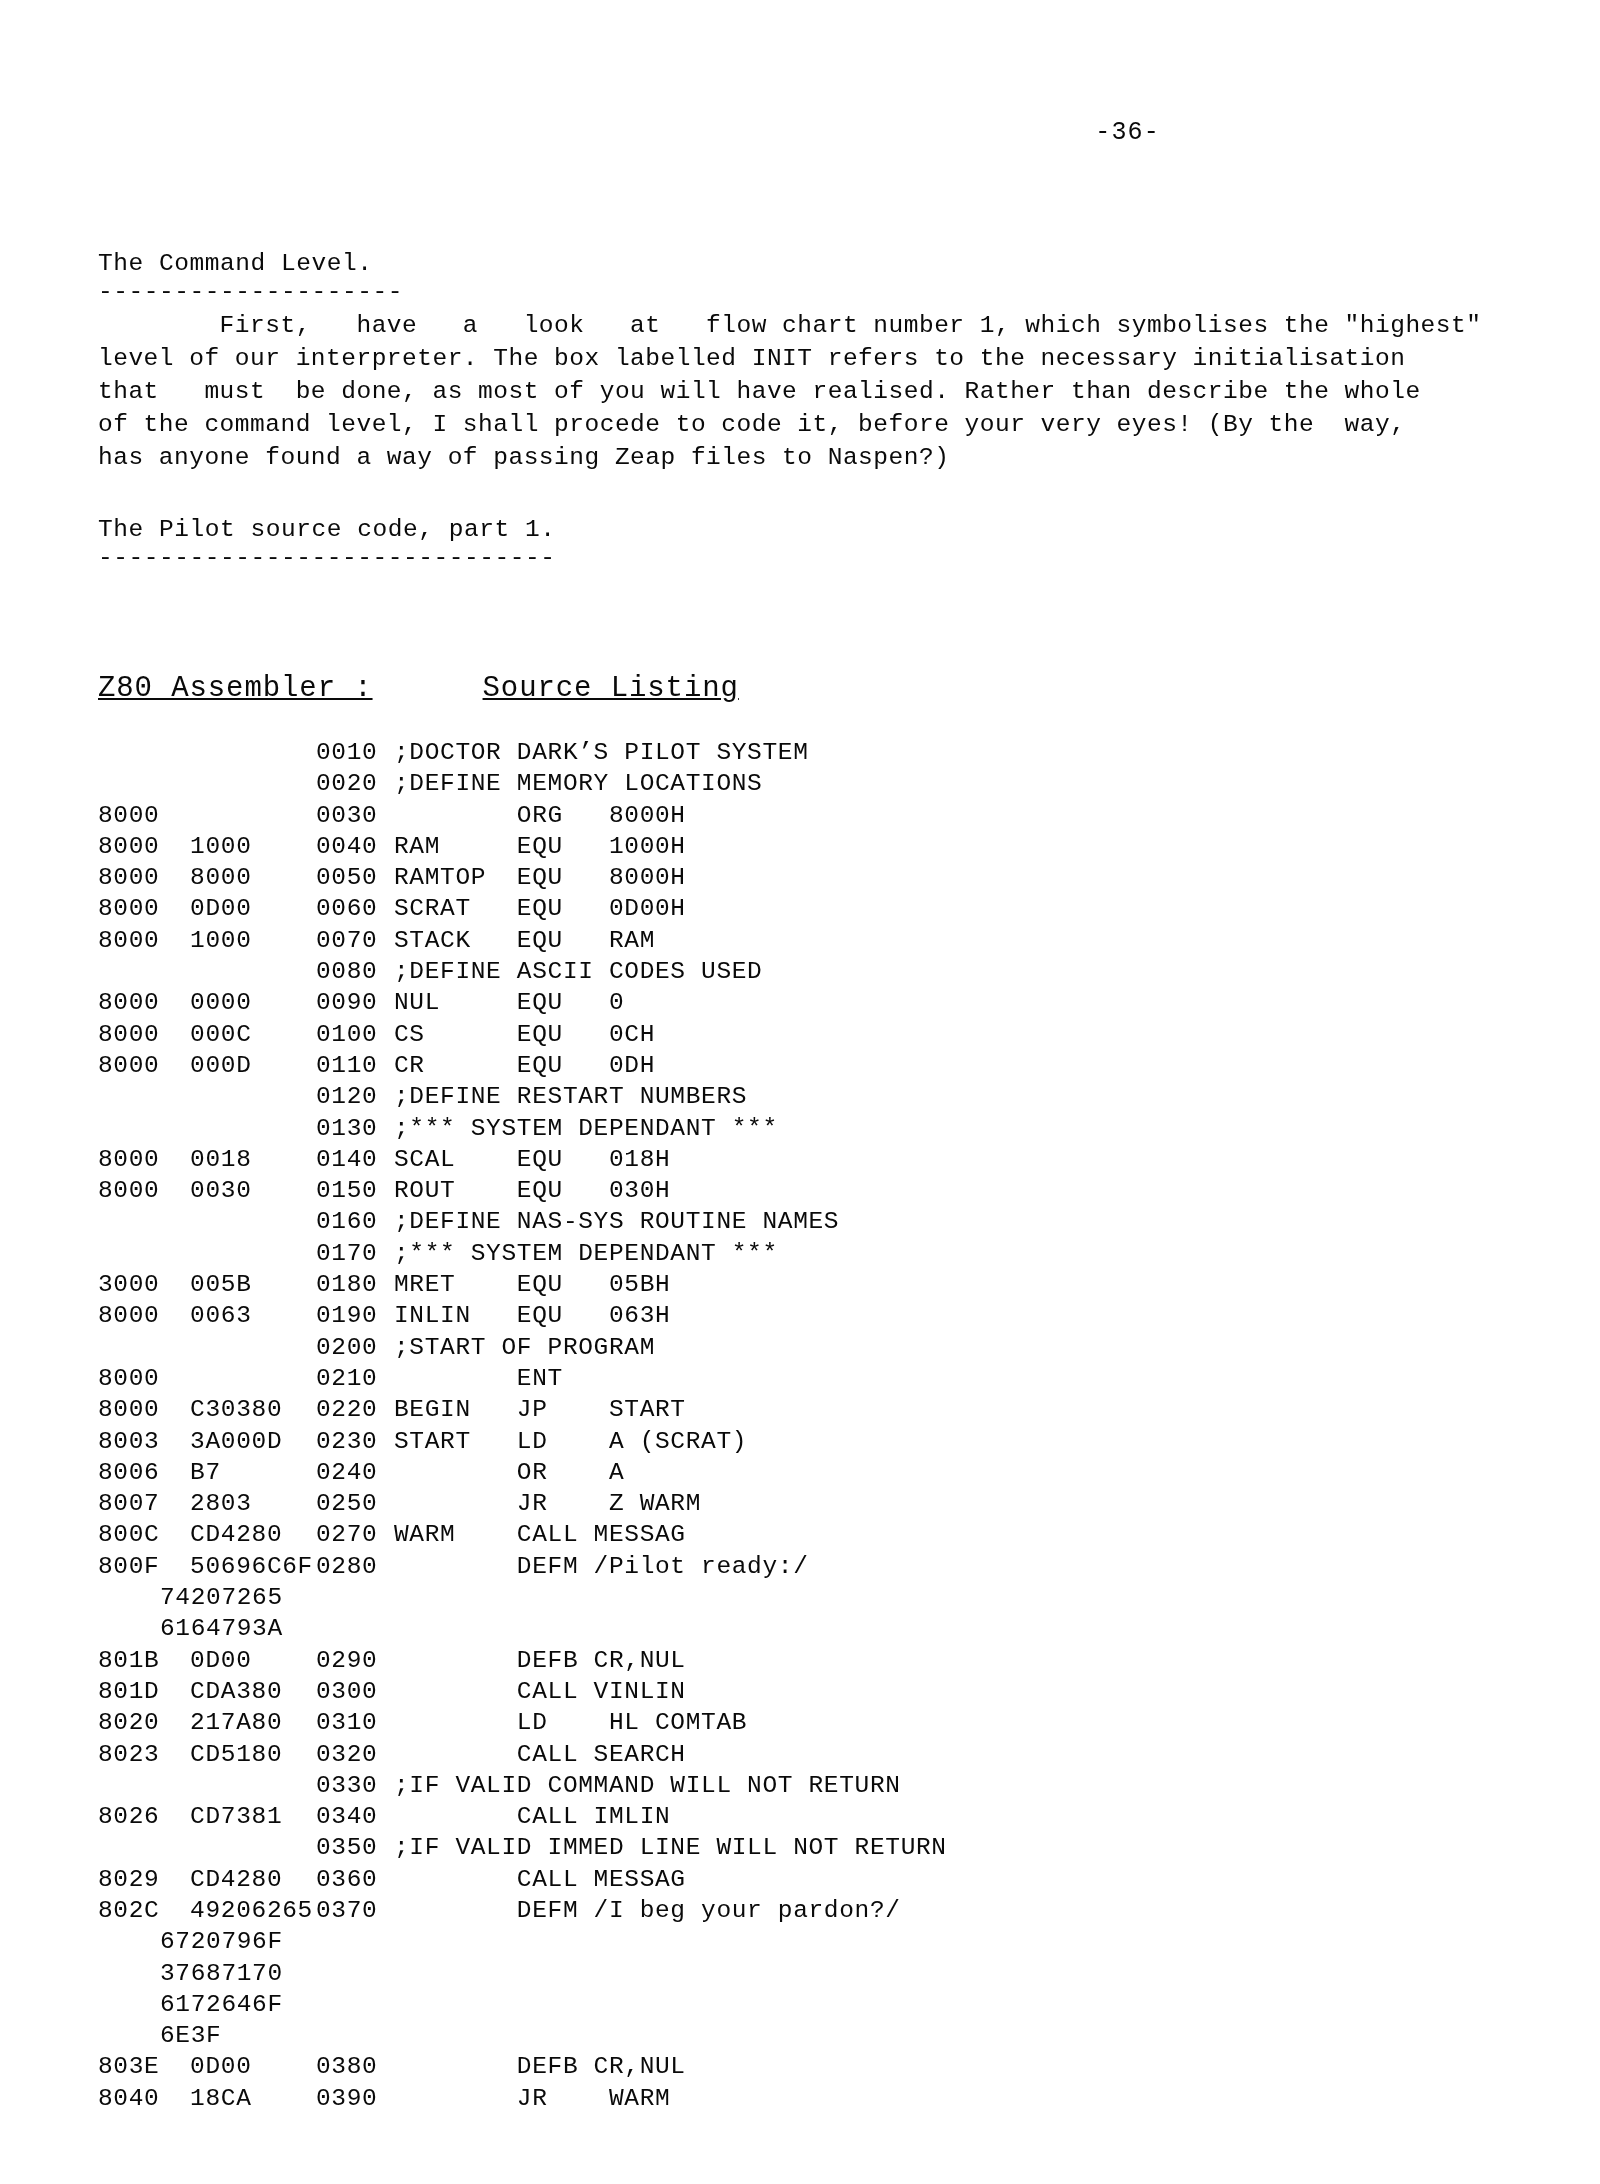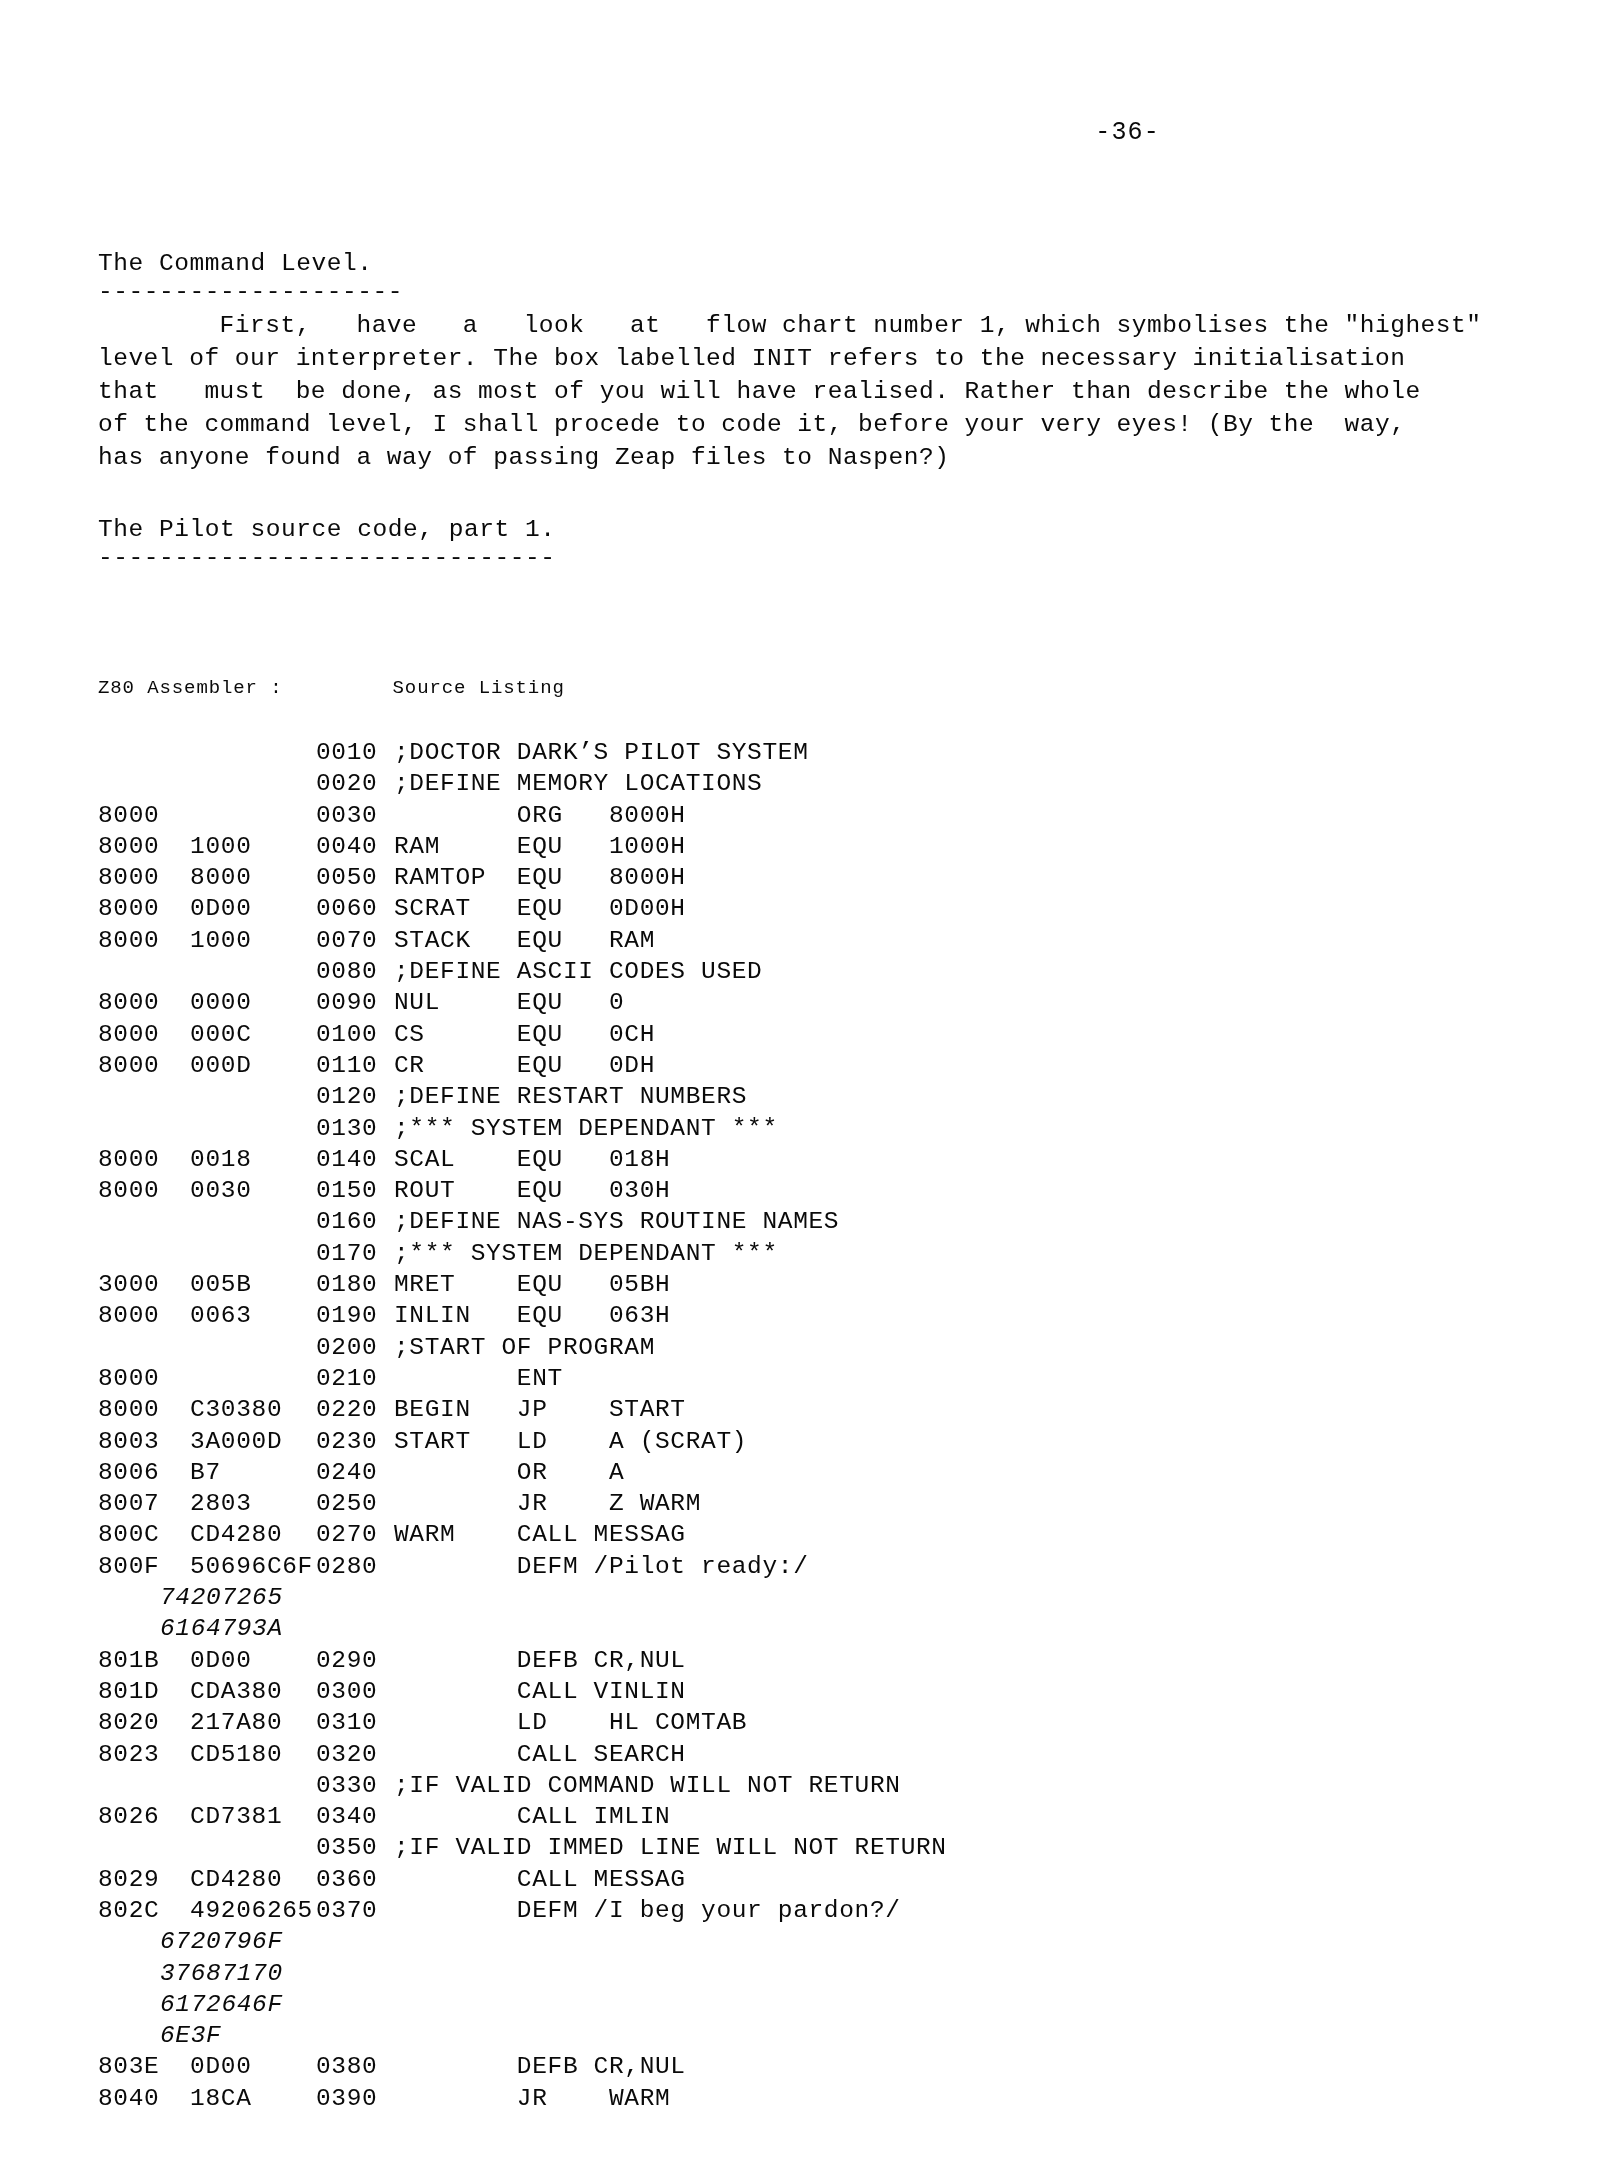--- a/index.html
+++ b/index.html
@@ -72,23 +72,24 @@
   .gap-md { height: 40px; }
 
   .listing {
     position: absolute;
     left: 98px;
     top: 672px;
     width: 1060px;
   }
   .listing-head {
     white-space: pre;
-    font-size: 19px;
+    font-size: 29px;
     letter-spacing: 0.9px;
     line-height: 33px;
+    text-decoration: underline;
   }
   .listing-body {
     margin-top: 32px;
   }
   .lrow {
     display: block;
     white-space: pre;
     font-size: 24.5px;
     line-height: 31.3px;
     letter-spacing: 0.65px;
@@ -101,21 +102,20 @@
   .lrow .lineno {
     display: inline-block;
     width: 78px;
   }
   .lrow .src {
     display: inline-block;
   }
   .lrow.cont .addr {
     padding-left: 62px;
     box-sizing: border-box;
-    font-style: italic;
   }
 </style>
 </head>
 <body>
 
 <div class="page">
 
   <div class="page-number">-36-</div>
 
   <div class="body-col">

